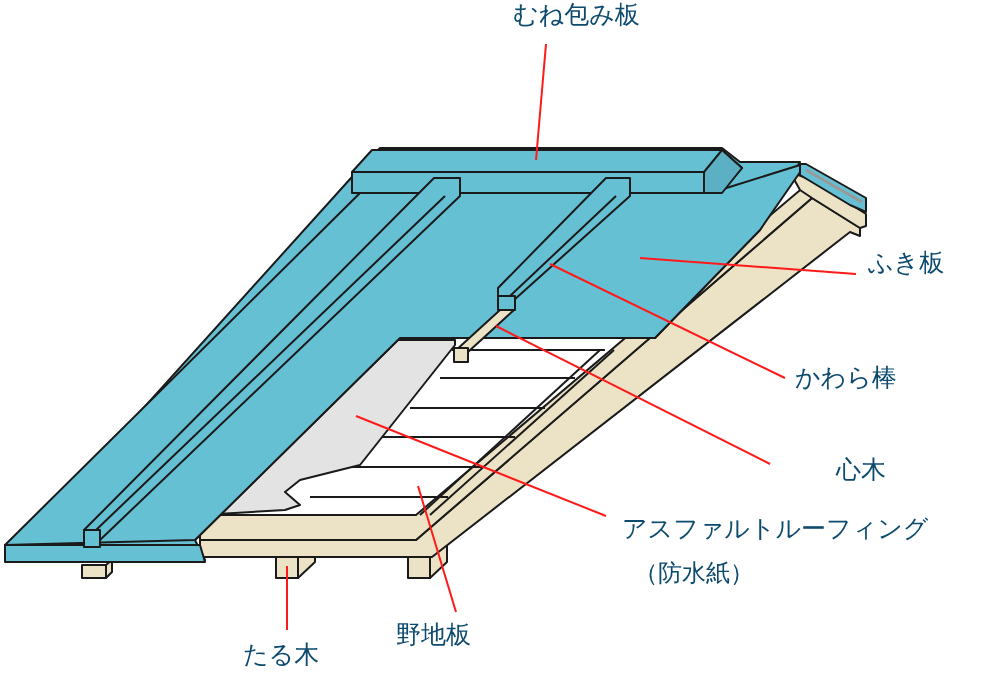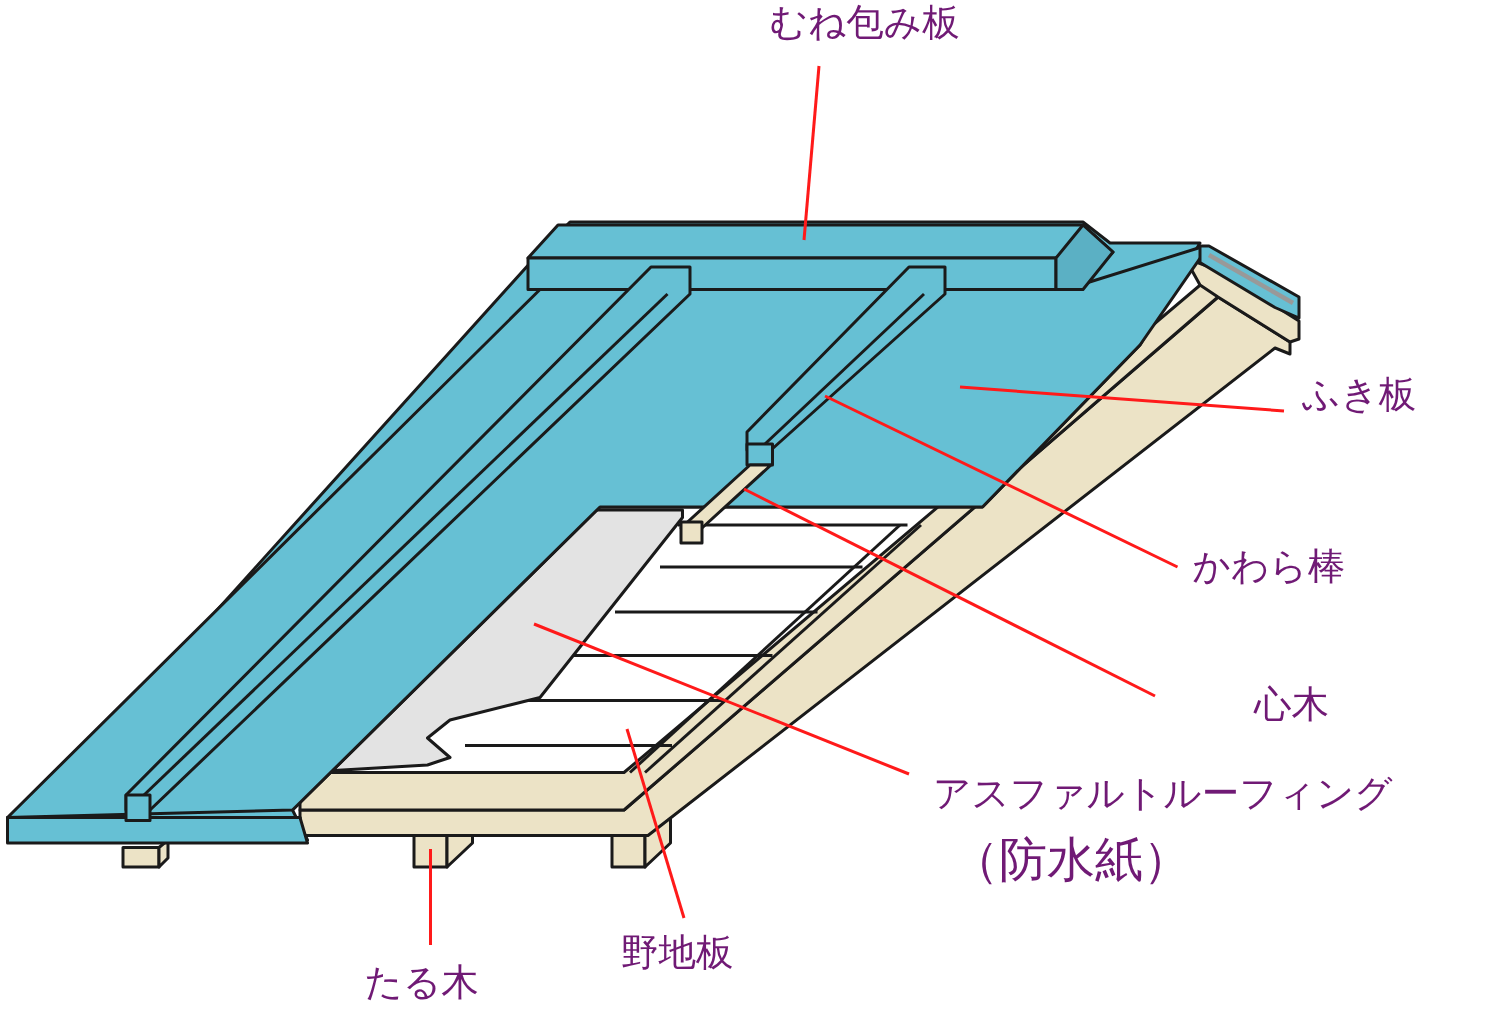--- a/index.html
+++ b/index.html
@@ -1,19 +1,19 @@
 <!DOCTYPE html>
 <html><head>
 <meta charset="utf-8">
 <style>
   html, body { margin: 0; padding: 0; background: #ffffff; }
   body { width: 1000px; height: 673px; overflow: hidden; position: relative; font-family: "DejaVu Sans", sans-serif; }
   #diagram { position: absolute; left: 0; top: 0; }
-  .label { position: absolute; color: #701a75; font-size: 25px; line-height: 30px; white-space: nowrap; font-family: Liberation Sans, sans-serif; }
-  .label.sub { font-size: 32px; }
+  .label { position: absolute; color: #0c4a6e; font-size: 25px; line-height: 30px; white-space: nowrap; font-family: Liberation Serif, serif; }
+  .label.sub { font-size: 24px; }
 </style>
 </head>
 <body>
 
 <svg id="diagram" width="1000" height="673" viewBox="0 0 1000 673" xmlns="http://www.w3.org/2000/svg">
   <g stroke="#1a1a1a" stroke-width="2" stroke-linejoin="round">
 
     <g>
       <polygon points="82,565 106,565 106,578 82,578" fill="#ece3c6"></polygon>
       <polygon points="106,565 112,560 112,572 106,578" fill="#ece3c6"></polygon>
@@ -87,14 +87,14 @@
     <line x1="287" y1="566" x2="287" y2="630"></line>
   </g>
 </svg>
 
 <div class="label" style="left:513px; top:0px;">むね包み板</div>
 <div class="label" style="left:868px; top:248px;">ふき板</div>
 <div class="label" style="left:795px; top:363px;">かわら棒</div>
 <div class="label" style="left:836px; top:455px;">心木</div>
 <div class="label" style="left:622px; top:514px;">アスファルトルーフィング</div>
 <div class="label sub" style="left:634px; top:558px;">（防水紙）</div>
-<div class="label" style="left:414px; top:620px;">野地板</div>
+<div class="label" style="left:396px; top:620px;">野地板</div>
 <div class="label" style="left:243px; top:640px;">たる木</div>
 
 </body></html>

